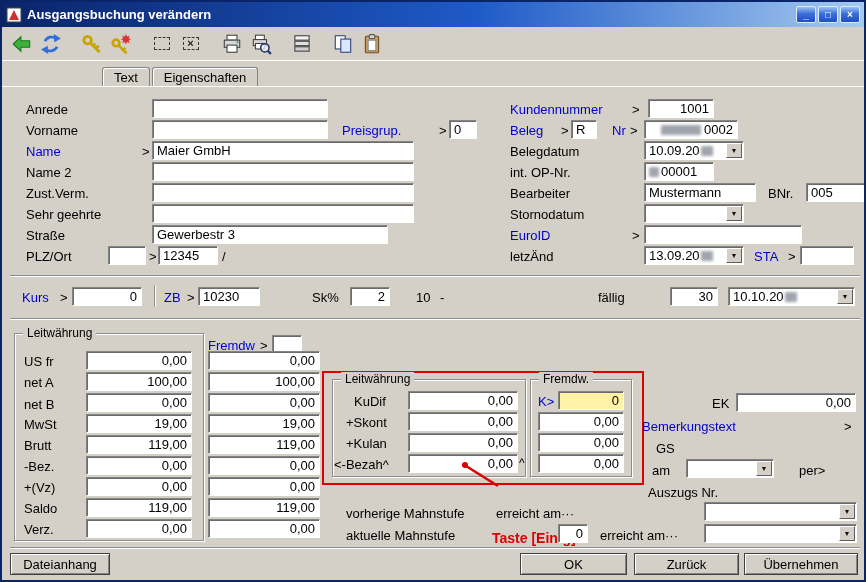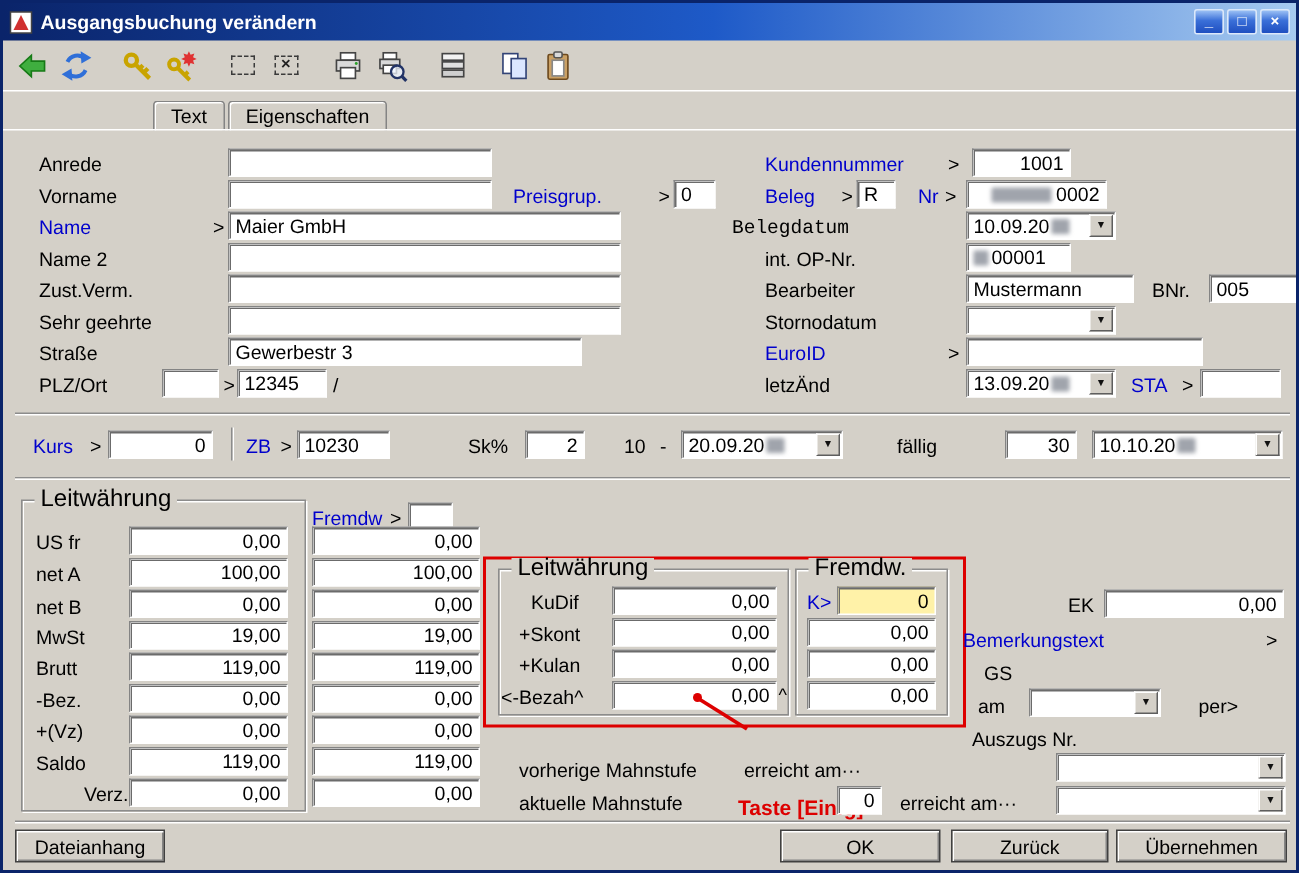--- a/index.html
+++ b/index.html
@@ -57,21 +57,21 @@
   .combo{padding-right:20px;}
   .ddbtn{
     position:absolute;top:1px;right:1px;width:16px;height:15px;
     background:var(--window_bg,#d4d0c8);
     border:1px solid;border-color:#fff #5e5e5e #5e5e5e #fff;
     display:flex;align-items:center;justify-content:center;
     font-size:7px;color:#111;line-height:1;
   }
   .cz{display:inline-block;height:10px;background:#a0a4ac;border-radius:1px;filter:blur(1.4px);flex:none;}
   .grp{position:absolute;border:1px solid #8c8c8c;box-shadow:inset 1px 1px 0 #fff,1px 1px 0 #fff;}
-  .legend{position:absolute;top:-8px;left:8px;background:var(--window_bg,#d4d0c8);padding:0 4px;font-size:16px;line-height:14px;white-space:nowrap;}
+  .legend{position:absolute;top:-8px;left:8px;background:var(--window_bg,#d4d0c8);padding:0 4px;font-size:12px;line-height:14px;white-space:nowrap;}
   .hr{position:absolute;height:2px;border-top:1px solid #8c8c8c;border-bottom:1px solid #fff;}
   .vsep{position:absolute;width:2px;border-left:1px solid #8c8c8c;border-right:1px solid #fff;}
   .btn{
     position:absolute;height:22px;background:var(--window_bg,#d4d0c8);
     border:1px solid #404040;
     box-shadow:inset 1px 1px 0 #fff,inset -1px -1px 0 #848484;
     display:flex;align-items:center;justify-content:center;font-size:13px;white-space:nowrap;
   }
   .redframe{position:absolute;border:2px solid var(--annotation_red,#dd0000);}
   .annot{position:absolute;color:var(--annotation_red,#dd0000);font-weight:bold;font-size:14px;white-space:nowrap;margin-top:44px;}
@@ -247,21 +247,21 @@
   <div class="tb" style="left:569px;top:118px;width:26px;">
       <span>R</span>
     </div>
   <span class="lbl blue" style="left:610px;top:121px;">Nr</span>
   <span class="lbl" style="left:628px;top:121px;">&gt;</span>
   <div class="tb num" style="left:642px;top:118px;width:94px;">
       <span class="cz" style="width:40px;margin-right:3px;"></span>
       <span>0002</span>
     </div>
 
-  <span class="lbl" style="left:486px;top:142px;font-family:Liberation Mono, monospace;">Belegdatum</span>
+  <span class="lbl" style="left:508px;top:142px;">Belegdatum</span>
   <div class="tb combo" style="left:642px;top:139px;width:100px;">
     <span>10.09.20</span>
       <span class="cz" style="width:12px;margin-left:1px;"></span>
     <span class="ddbtn">
         <span>▼</span>
       </span>
   </div>
 
   <span class="lbl" style="left:508px;top:163px;">int. OP-Nr.</span>
   <div class="tb" style="left:642px;top:160px;width:70px;">
@@ -318,27 +318,20 @@
   <span class="lbl" style="left:185px;top:288px;">&gt;</span>
   <div class="tb" style="left:196px;top:285px;width:62px;">
       <span>10230</span>
     </div>
   <span class="lbl" style="left:310px;top:288px;">Sk%</span>
   <div class="tb num" style="left:348px;top:285px;width:40px;">
       <span>2</span>
     </div>
   <span class="lbl" style="left:414px;top:288px;">10</span>
   <span class="lbl" style="left:438px;top:288px;">-</span>
-  <div class="tb combo" style="left:452px;top:285px;width:108px;">
-    <span>20.09.20</span>
-      <span class="cz" style="width:12px;margin-left:1px;"></span>
-    <span class="ddbtn">
-        <span>▼</span>
-      </span>
-  </div>
   <span class="lbl" style="left:596px;top:288px;">fällig</span>
   <div class="tb num" style="left:668px;top:285px;width:48px;">
       <span>30</span>
     </div>
   <div class="tb combo" style="left:726px;top:285px;width:127px;">
     <span>10.10.20</span>
       <span class="cz" style="width:12px;margin-left:1px;"></span>
     <span class="ddbtn">
         <span>▼</span>
       </span>
@@ -413,21 +406,21 @@
     </div>
 
   <span class="lbl" style="left:22px;top:499px;">Saldo</span>
   <div class="tb num" style="left:84px;top:496px;width:106px;">
       <span>119,00</span>
     </div>
   <div class="tb num" style="left:206px;top:496px;width:112px;">
       <span>119,00</span>
     </div>
 
-  <span class="lbl" style="left:22px;top:520px;margin-left:32px;">Verz.</span>
+  <span class="lbl" style="left:22px;top:520px;">Verz.</span>
   <div class="tb num" style="left:84px;top:517px;width:106px;">
       <span>0,00</span>
     </div>
   <div class="tb num" style="left:206px;top:517px;width:112px;">
       <span>0,00</span>
     </div>
 
   <div class="redframe" style="left:320px;top:369px;width:322px;height:114px;"></div>
   <div class="grp" style="left:330px;top:377px;width:194px;height:98px;">
     <span class="legend">Leitwährung</span>

